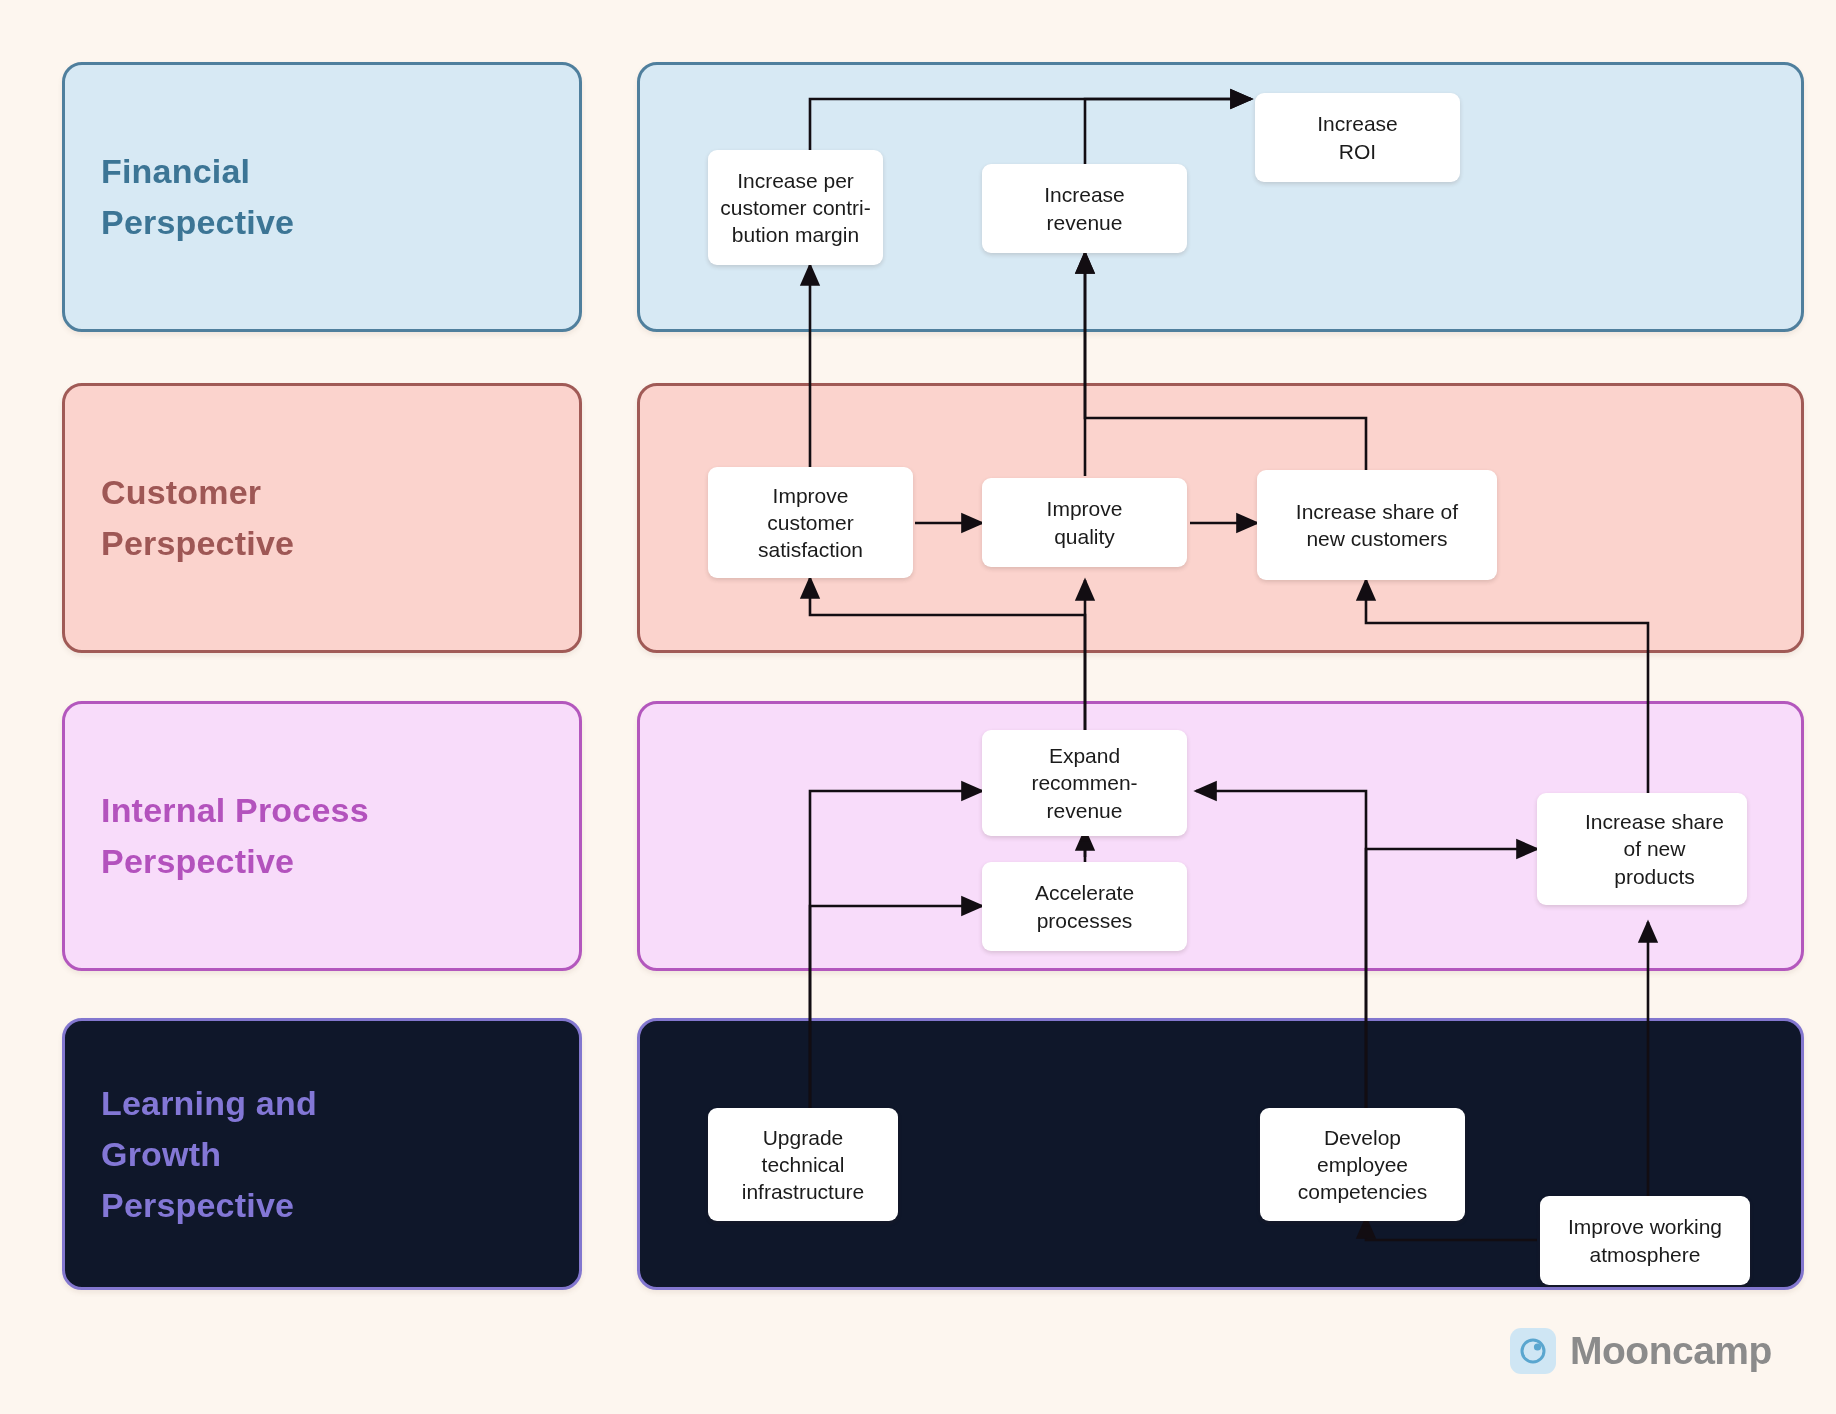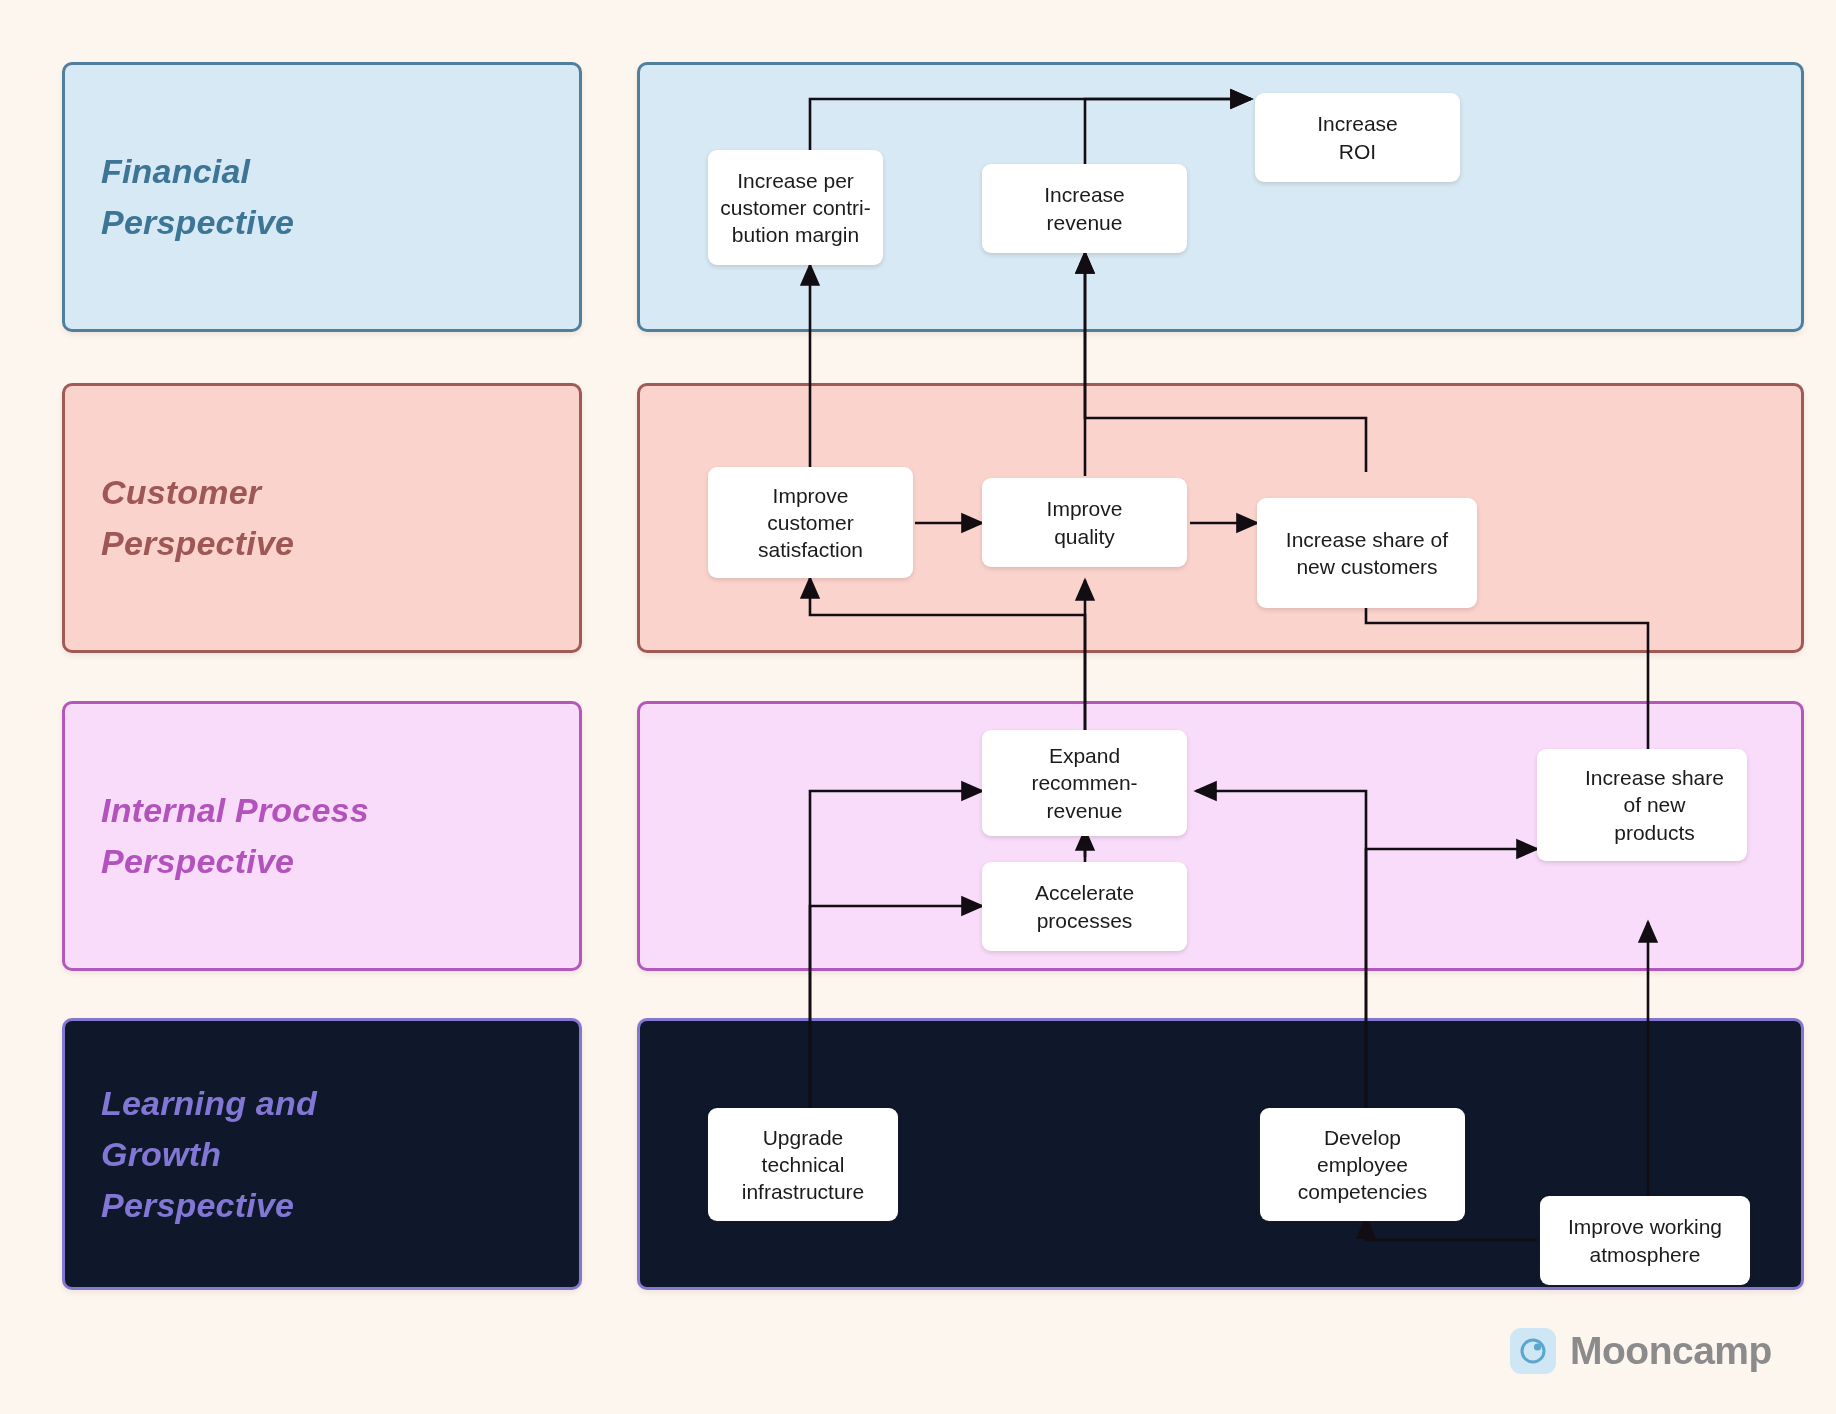--- a/index.html
+++ b/index.html
@@ -17,26 +17,25 @@
   #canvas {
     position: absolute;
     left: 0; top: 0;
     width: 1836px;
     height: 1414px;
   }
 
   
   .band-label, .band-content {
     position: absolute;
-    border-radius: 10px;
+    border-radius: 20px;
     border-width: 3px;
     border-style: solid;
     box-sizing: border-box;
     box-shadow: 0 3px 5px rgba(120,90,70,0.10);
-    font-style: italic;
   }
   .band-label {
     display: flex;
     align-items: center;
   }
   .band-title {
     font-weight: bold;
     font-size: 34px;
     line-height: 1.50;
     letter-spacing: 0.2px;
@@ -186,29 +185,29 @@
   <div class="node" style="left:982px; top:164px; width:205px; height:89px;">Increase
 revenue</div>
   <div class="node" style="left:1255px; top:93px; width:205px; height:89px;">Increase
 ROI</div>
 
   <div class="node" style="left:708px; top:467px; width:205px; height:111px;">Improve
 customer
 satisfaction</div>
   <div class="node" style="left:982px; top:478px; width:205px; height:89px;">Improve
 quality</div>
-  <div class="node" style="left:1257px; top:498px; width:220px; height:110px;">Increase share of
+  <div class="node" style="left:1257px; top:470px; width:240px; height:110px;">Increase share of
 new customers</div>
 
   <div class="node" style="left:982px; top:730px; width:205px; height:106px;">Expand
 recommen-
 revenue</div>
   <div class="node" style="left:982px; top:862px; width:205px; height:89px;">Accelerate
 processes</div>
-  <div class="node" style="left:1537px; top:749px; width:210px; height:112px;padding-left:33px;">Increase share
+  <div class="node" style="left:1537px; top:793px; width:210px; height:112px;padding-left:33px;">Increase share
 of new
 products</div>
 
   <div class="node" style="left:708px; top:1108px; width:190px; height:113px;">Upgrade
 technical
 infrastructure</div>
   <div class="node" style="left:1260px; top:1108px; width:205px; height:113px;">Develop
 employee
 competencies</div>
   <div class="node" style="left:1540px; top:1196px; width:210px; height:89px;">Improve working

